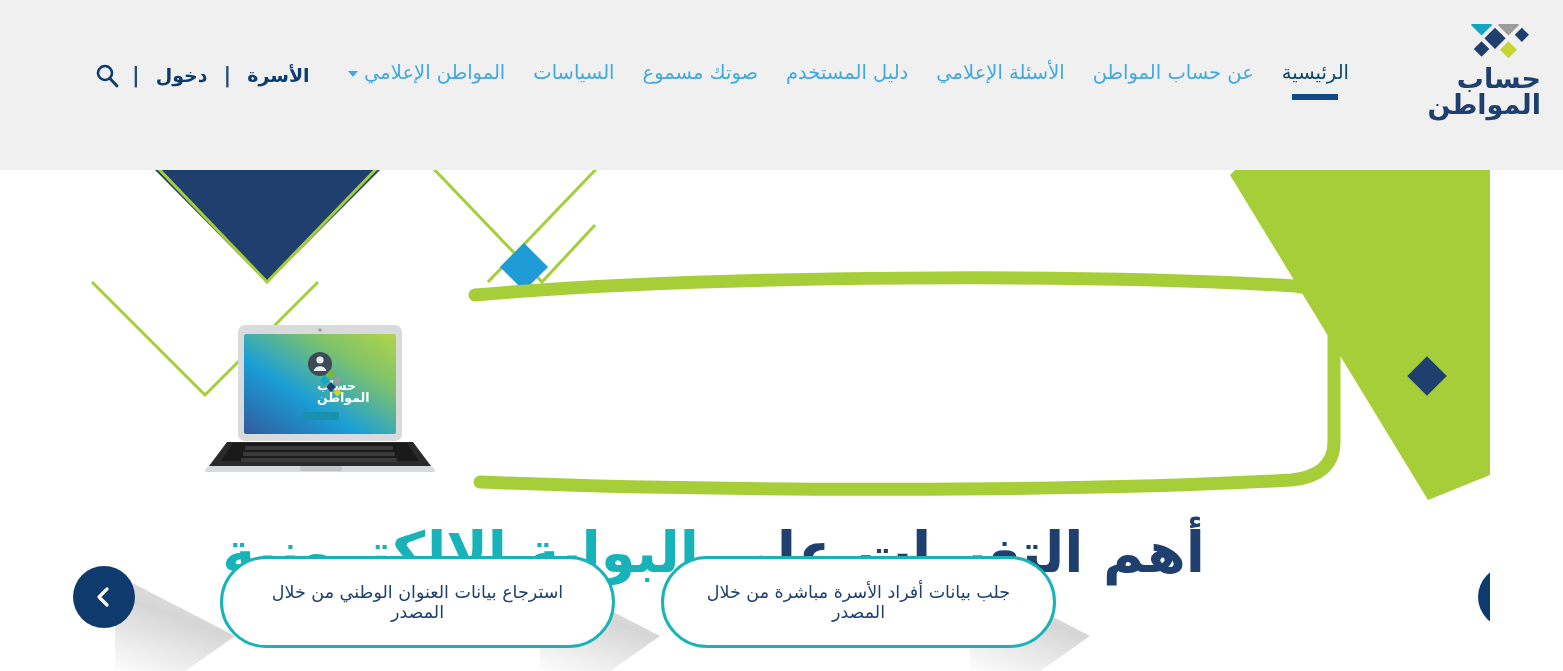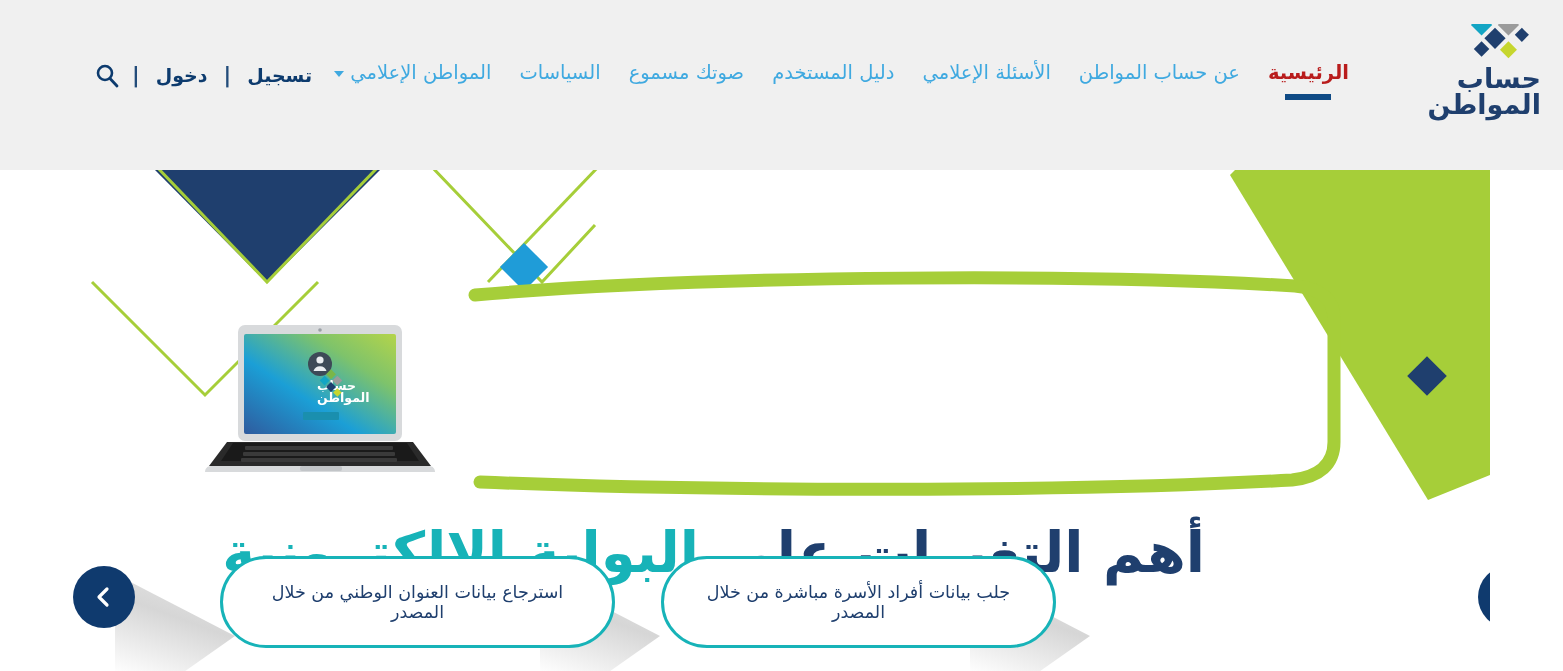--- a/index.html
+++ b/index.html
@@ -43,21 +43,21 @@
     position:absolute; right:200px; top:56px;
     display:flex; align-items:flex-start; gap:0;
   }
   .nav-item {
     position:relative;
     color:#3fa9e0; font-size:19.5px;
     padding:4px 14px 16px 14px;
     white-space:nowrap; cursor:pointer;
     line-height:1.35;
   }
-  .nav-item.active { color:#b91c1c; font-weight:bold; }
+  .nav-item.active { color:#0c4a6e; font-weight:normal; }
   .nav-item.active::after {
     content:""; position:absolute;
     left:50%; transform:translateX(-50%);
     bottom:2px; width:46px; height:6px;
     background:#0f4a85;
   }
   .caret {
     display:inline-block; margin-right:6px;
     width:0;height:0;
     border-left:5px solid transparent;
@@ -183,21 +183,21 @@
       </div>
       <div class="nav-item">
         <span>السياسات</span>
       </div>
       <div class="nav-item">
         <span>المواطن الإعلامي</span><span class="caret"></span>
       </div>
     </nav>
 
     <div class="auth">
-      <div class="auth-link">تسجيل</div>
+      <div class="auth-link">الأسرة</div>
       <div class="auth-sep">|</div>
       <div class="auth-link">دخول</div>
       <div class="auth-sep">|</div>
       <div class="search-btn">
         <svg width="26" height="26" viewBox="0 0 26 26">
           <circle cx="11" cy="11" r="7" fill="none" stroke="#0d3b6e" stroke-width="2.6"></circle>
           <line x1="16" y1="16.5" x2="23" y2="24" stroke="#0d3b6e" stroke-width="2.8" stroke-linecap="round"></line>
         </svg>
       </div>
     </div>

